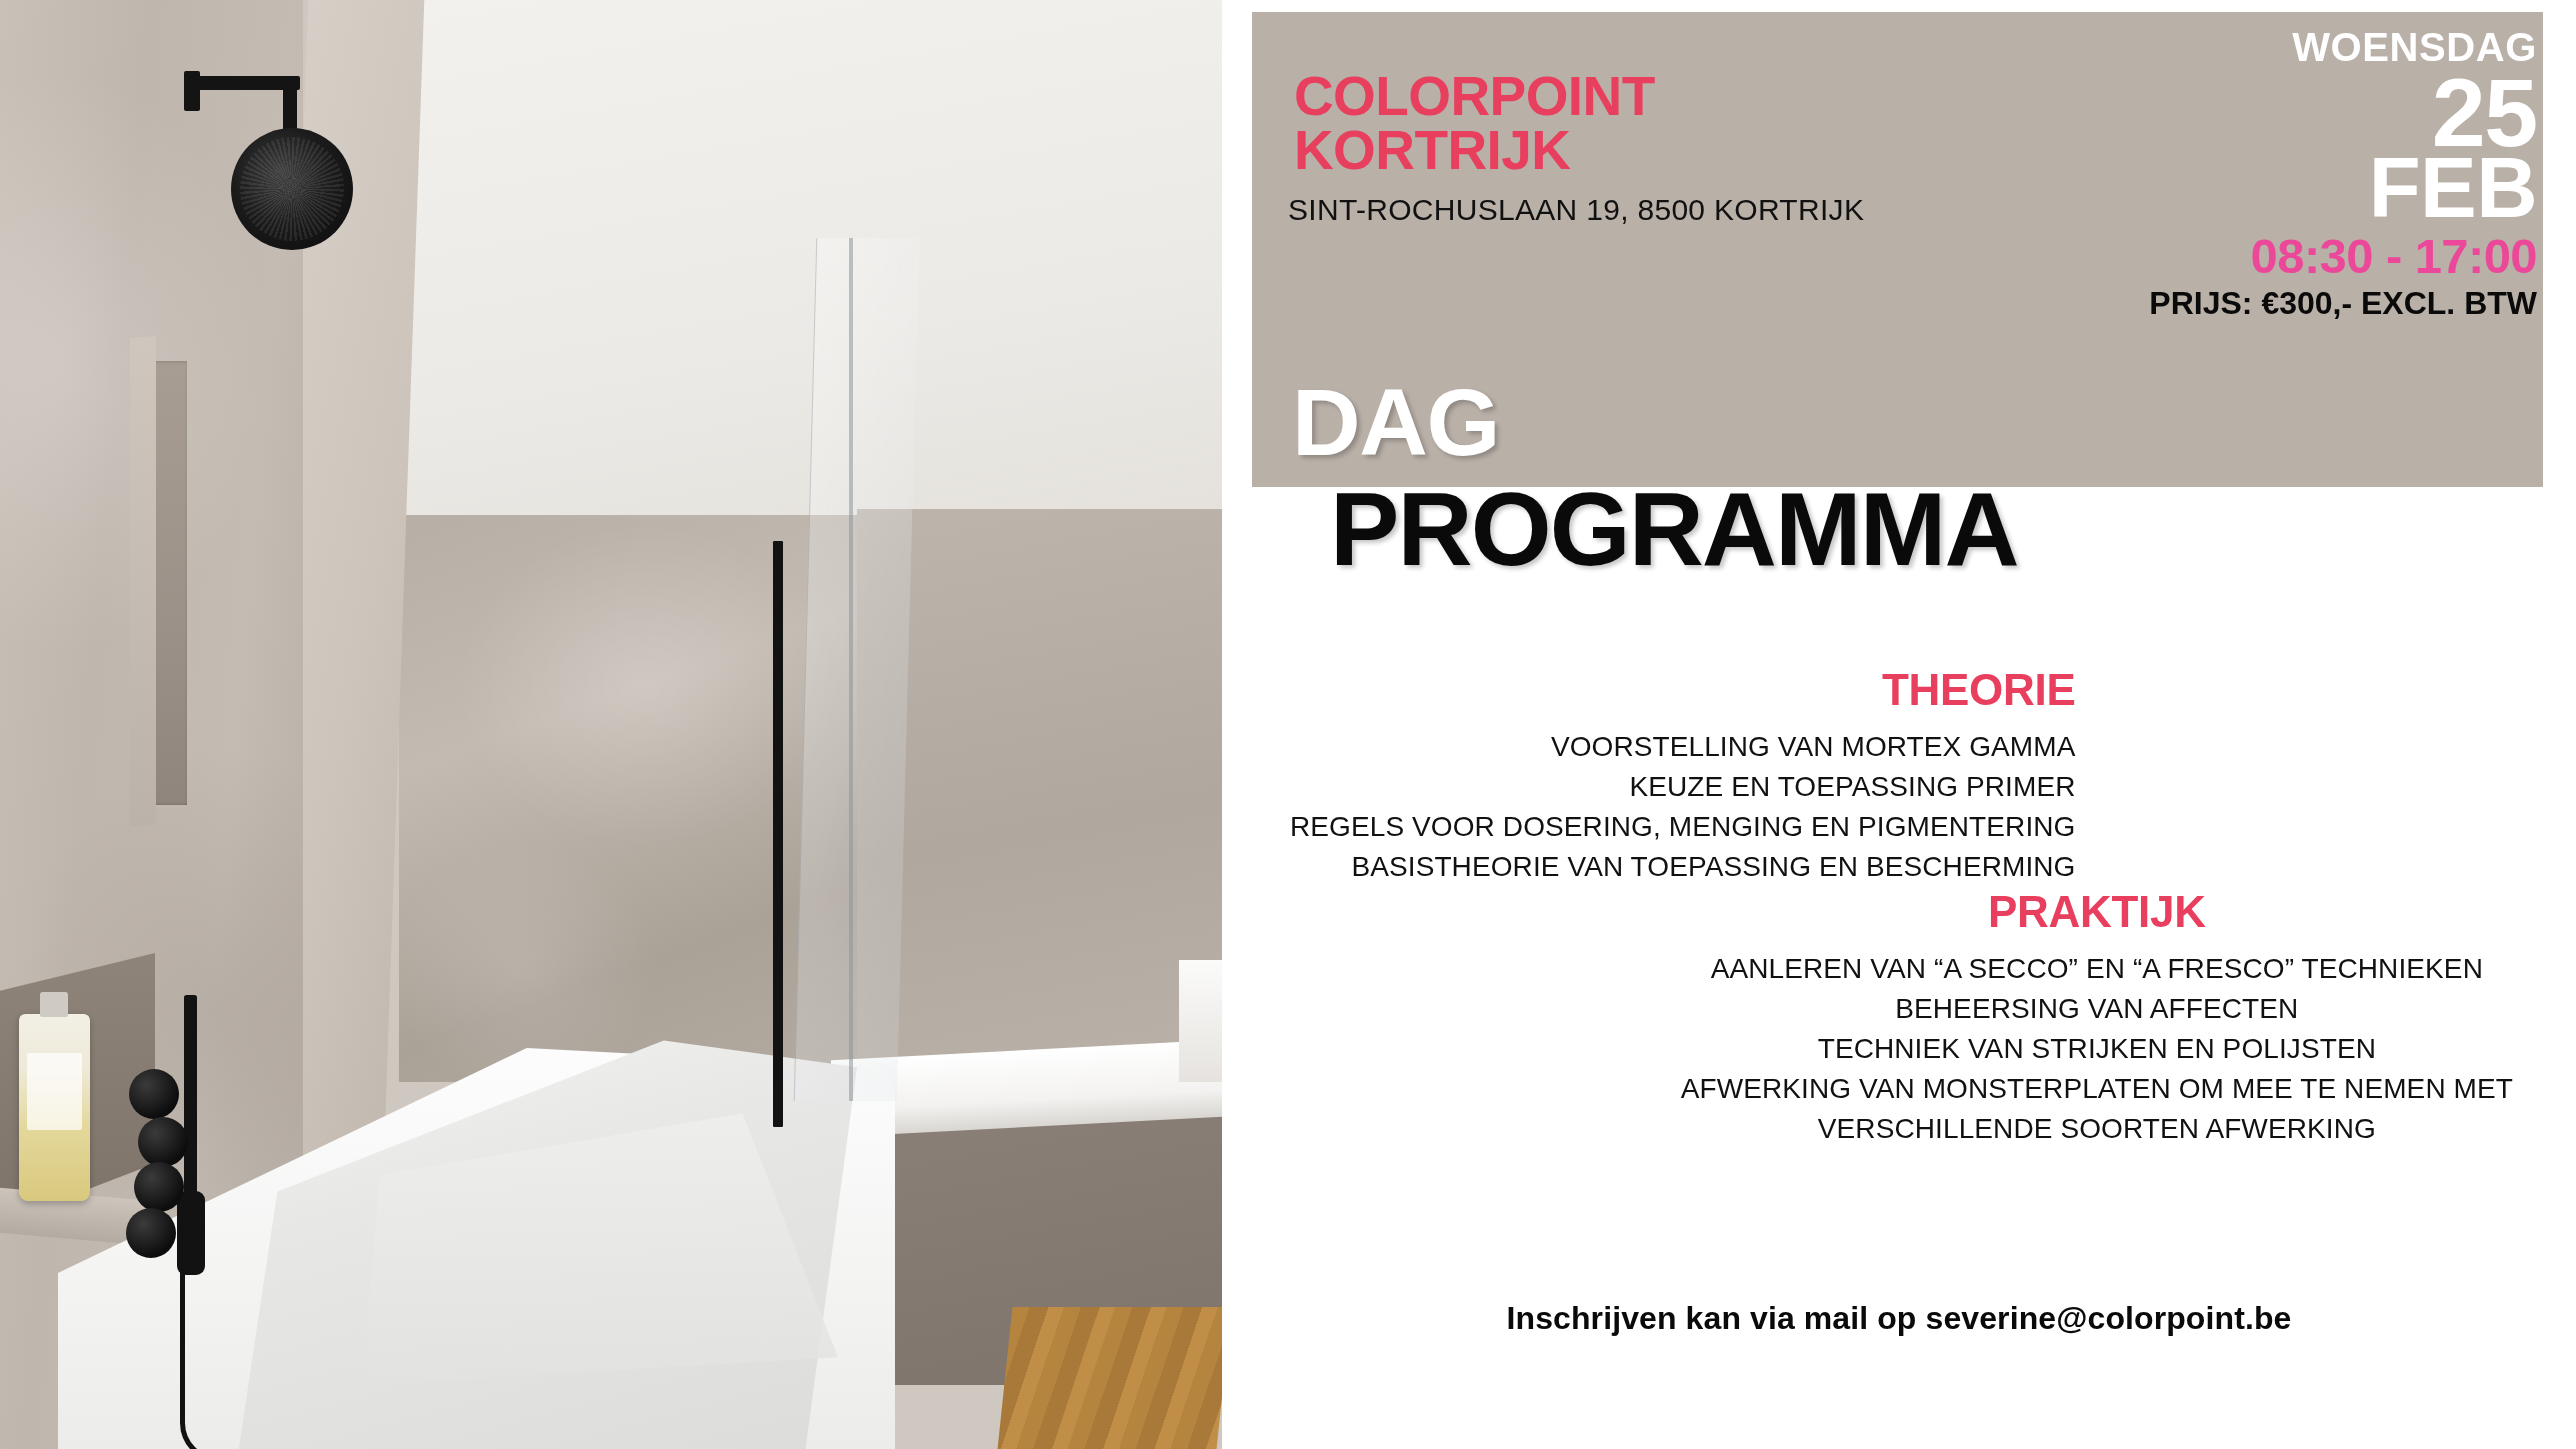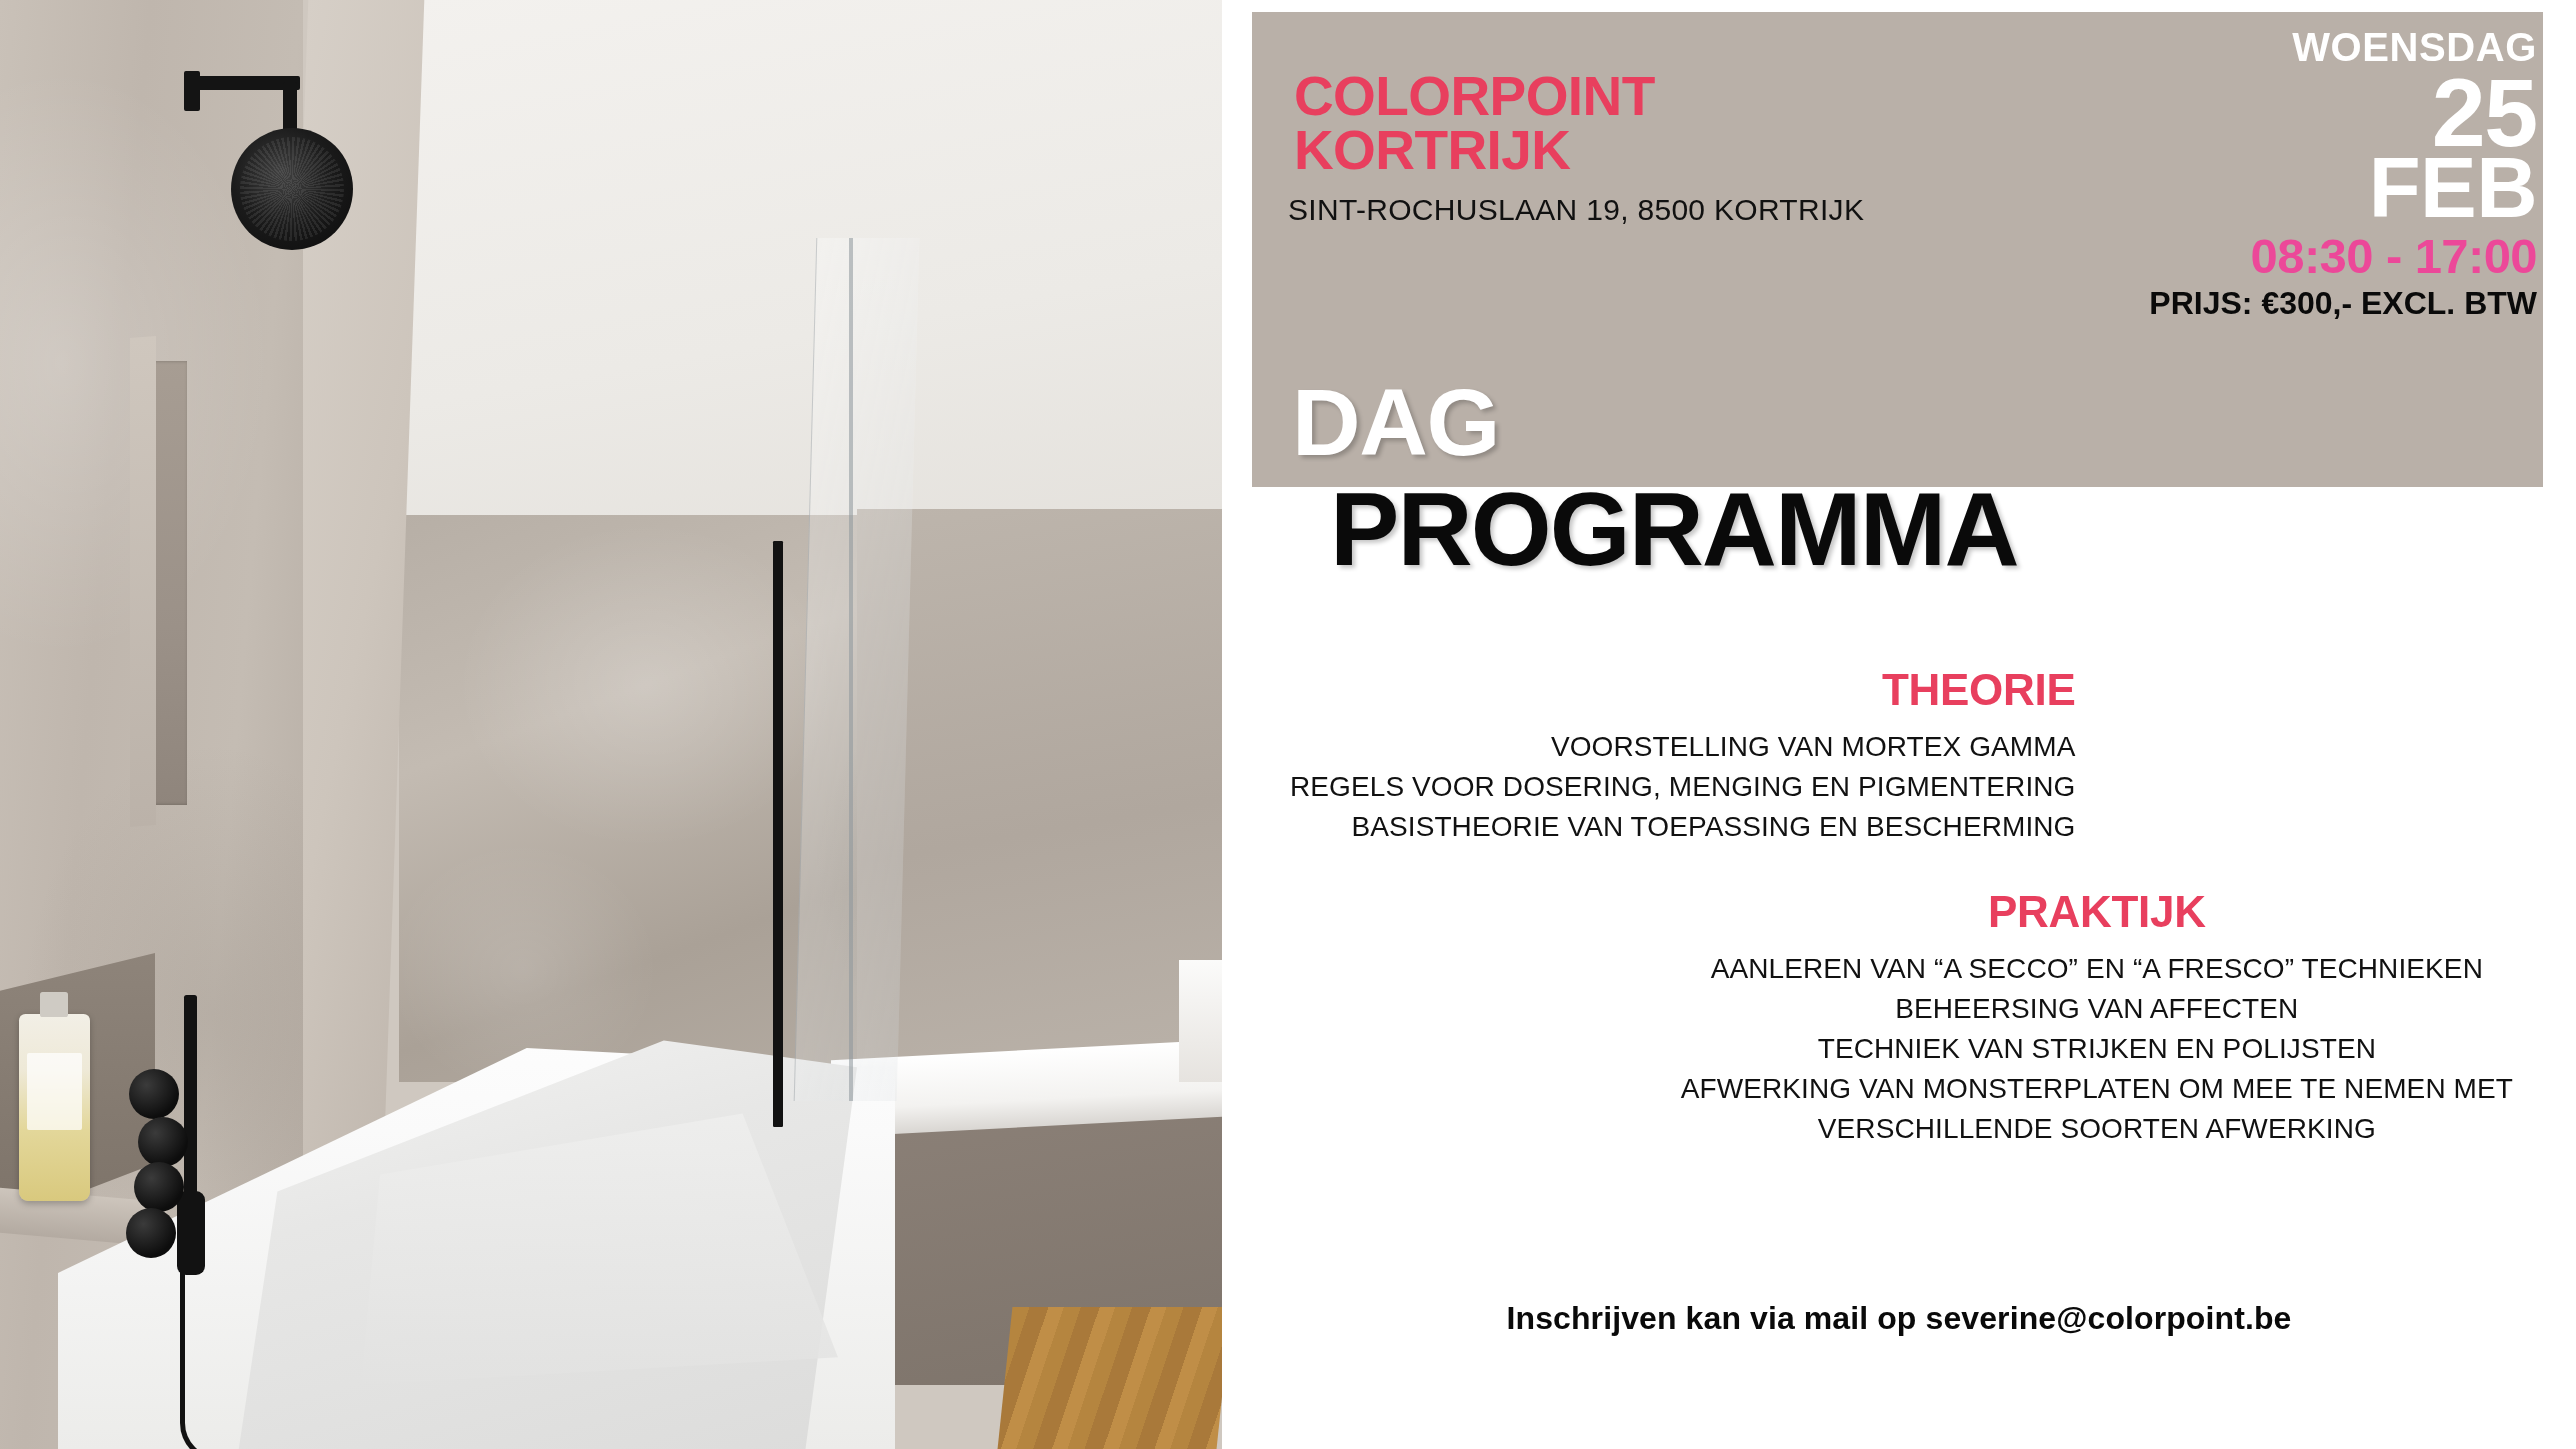--- a/index.html
+++ b/index.html
@@ -355,20 +355,21 @@
       <div class="price">PRIJS: €300,-  EXCL. BTW</div>
     </div>
 
     <div class="dag">DAG</div>
     <div class="programma">PROGRAMMA</div>
 
     <div class="theorie">
       <div class="sec-head">THEORIE</div>
       <div class="sec-list">
         <div>VOORSTELLING VAN MORTEX GAMMA</div>
+        <div>KEUZE EN TOEPASSING PRIMER</div>
         <div>REGELS VOOR DOSERING, MENGING EN PIGMENTERING</div>
         <div>BASISTHEORIE VAN TOEPASSING EN BESCHERMING</div>
       </div>
     </div>
 
     <div class="praktijk">
       <div class="sec-head">PRAKTIJK</div>
       <div class="sec-list">
         <div>AANLEREN VAN “A SECCO” EN “A FRESCO” TECHNIEKEN</div>
         <div>BEHEERSING VAN AFFECTEN</div>

